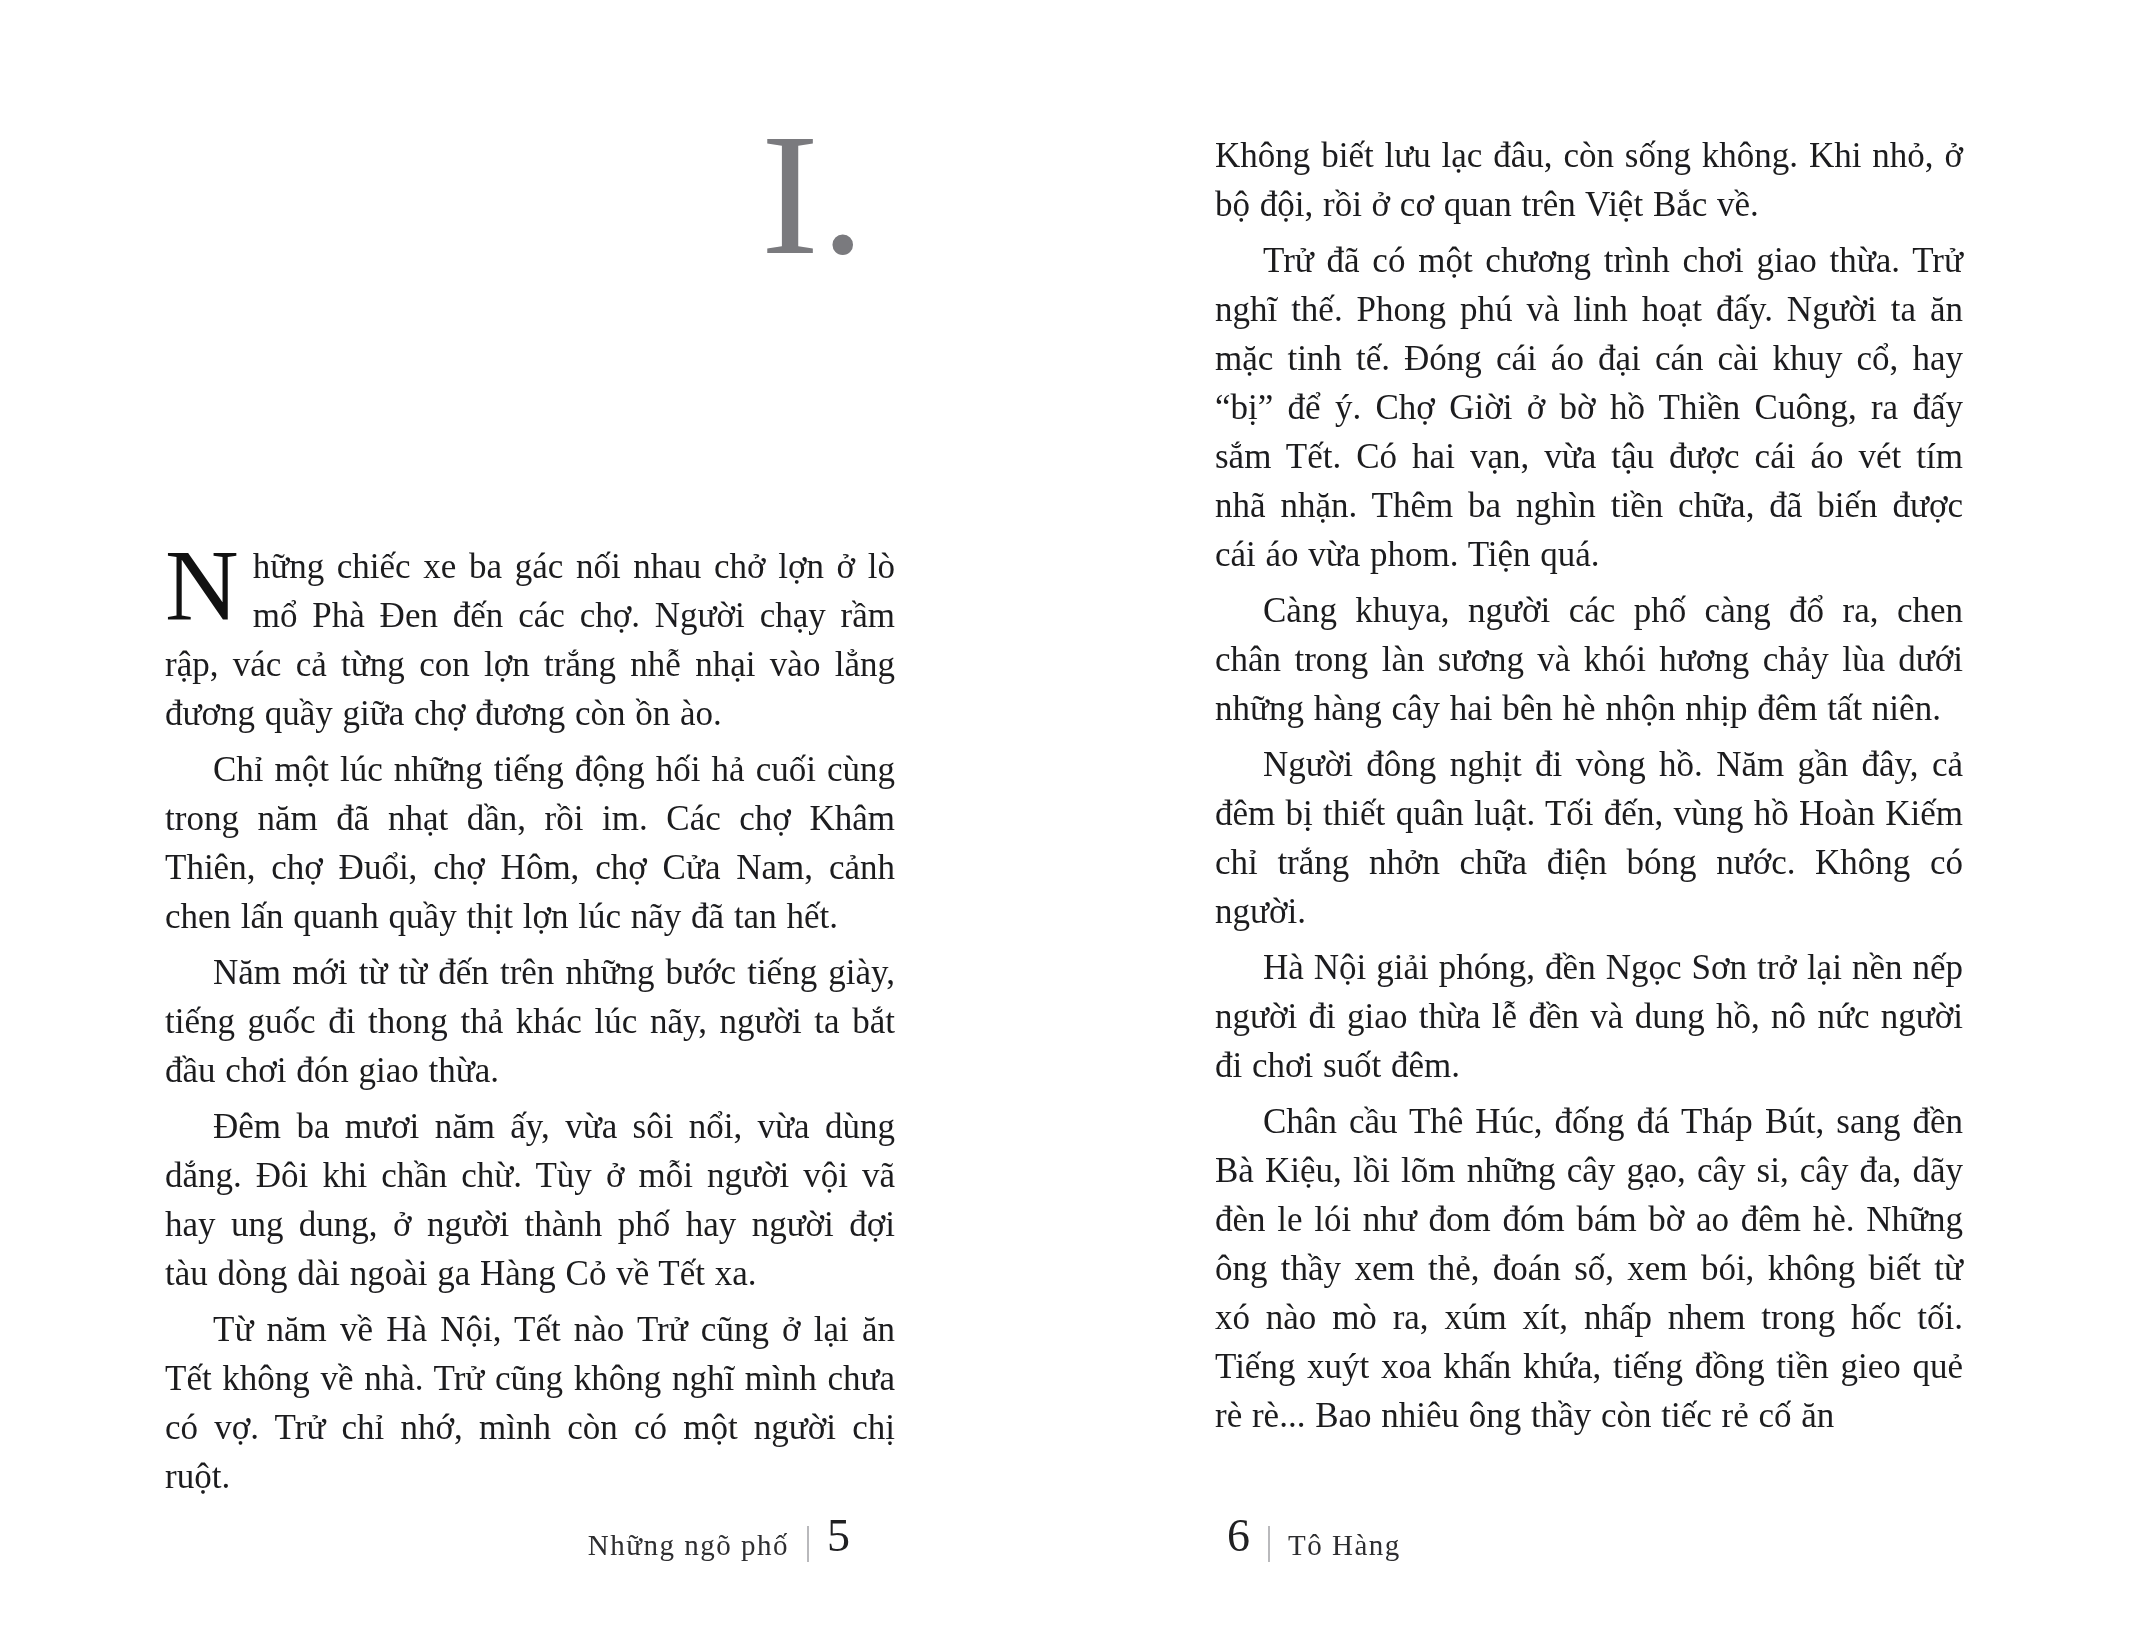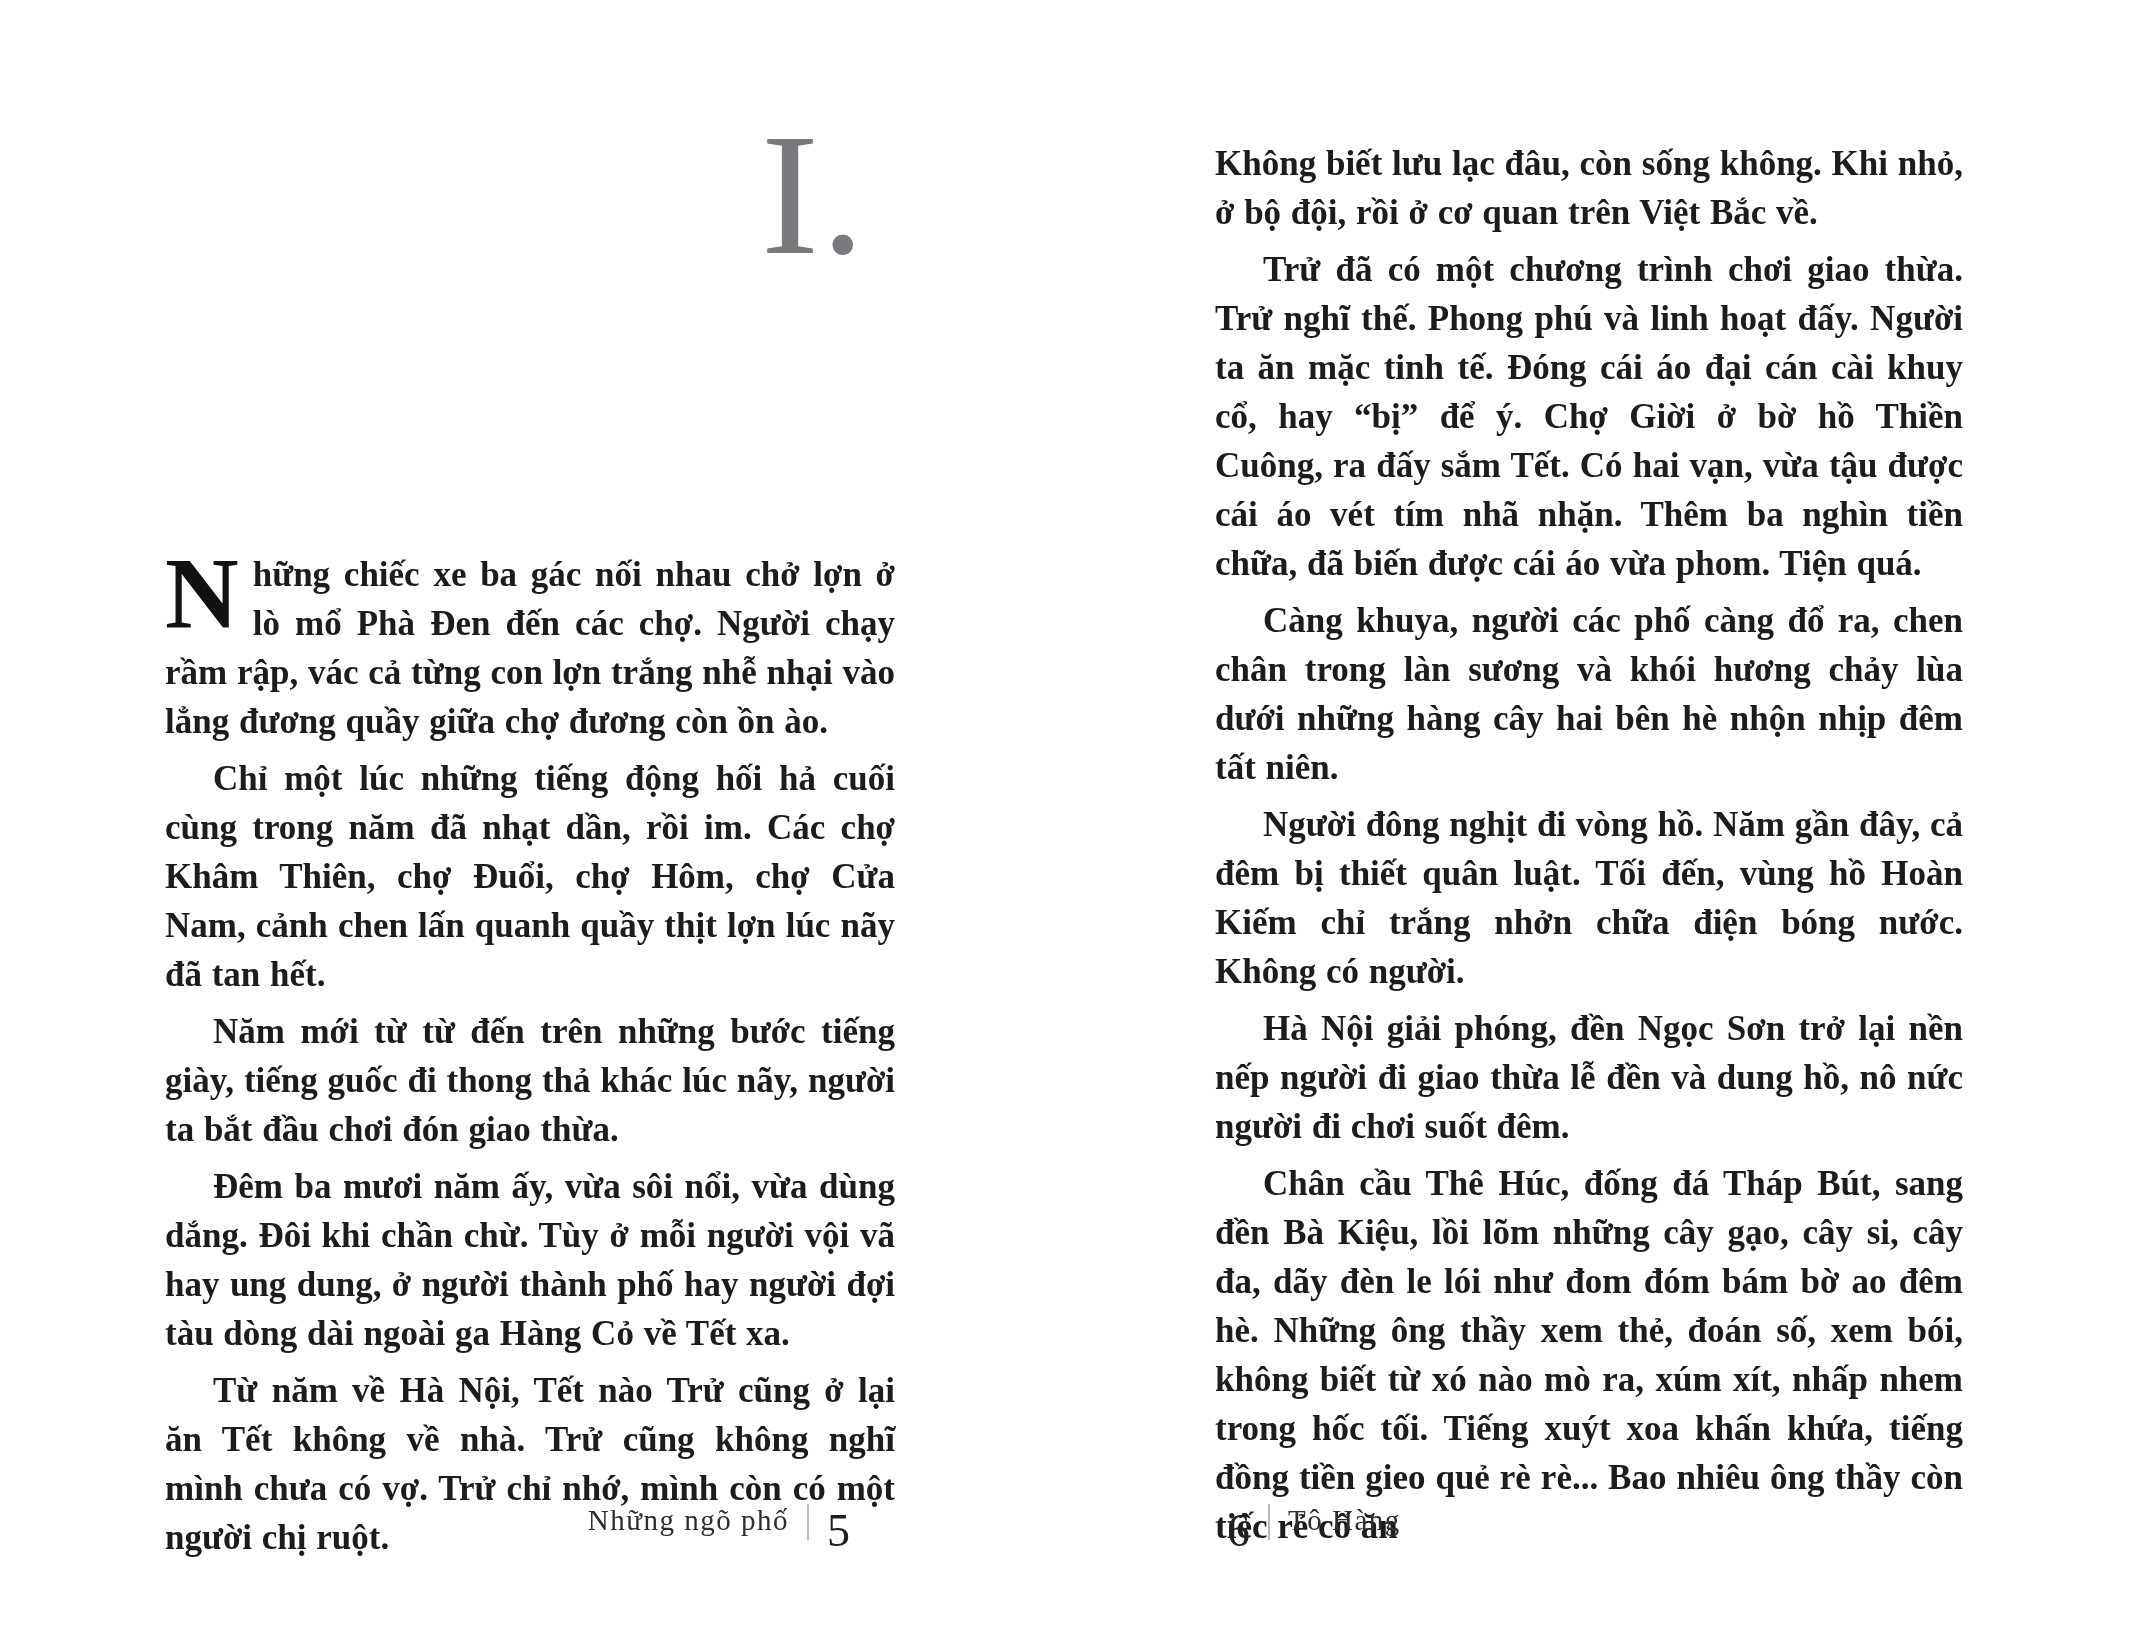--- a/index.html
+++ b/index.html
@@ -21,44 +21,43 @@
     font-size: 174px; line-height: 1;
     color: #7a7a7e;
     letter-spacing: 2px;
   }
 
   .body-text { position: absolute; left: 0; right: 0; }
   .page-left  .body-text { top: 542px; }
   .page-right .body-text { top: 131px; }
 
   .para {
-    margin: 8px 0 7px 0;
+    margin: 0 0 7px 0;
     text-align: justify;
     font-size: 35px;
     line-height: 49px;
     word-spacing: 1px;
-    font-weight: bold;
   }
   .para.indent { text-indent: 48px; }
   .para.noindent { text-indent: 0; }
 
   .dropcap {
     float: left;
     font-size: 102px;
     line-height: 80px;
     padding: 4px 14px 0 0;
     color: #111;
   }
 
   .footer {
     position: absolute;
     top: 1504px;
     height: 58px;
     display: flex;
-    align-items: flex-start;
+    align-items: flex-end;
     white-space: nowrap;
   }
   .footer-left  { right: 45px; }
   .footer-right { left: 12px; }
 
   .running-title, .running-author {
     font-size: 29px;
     letter-spacing: 1.5px;
     color: #2e2e30;
   }

